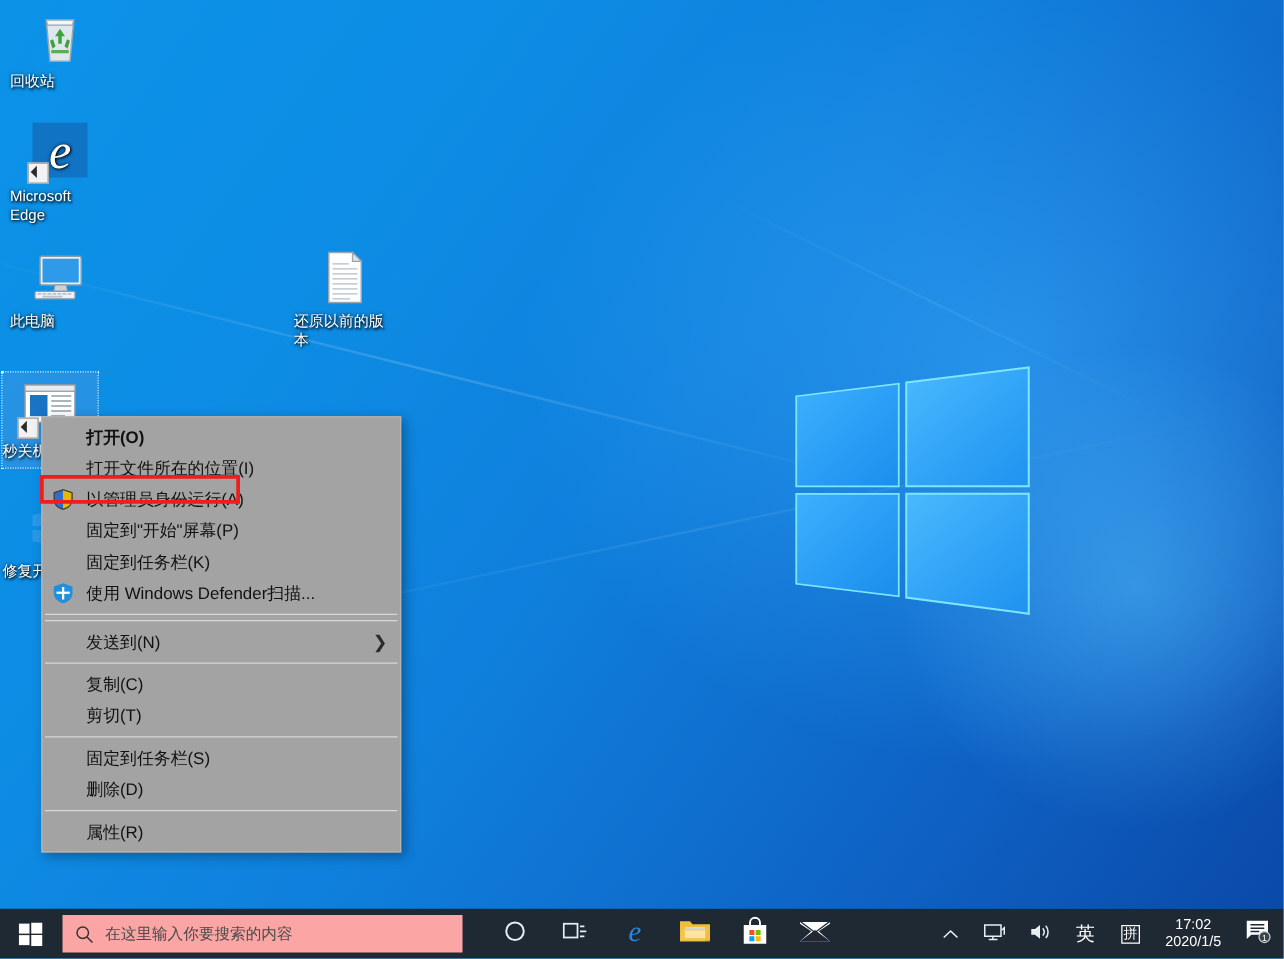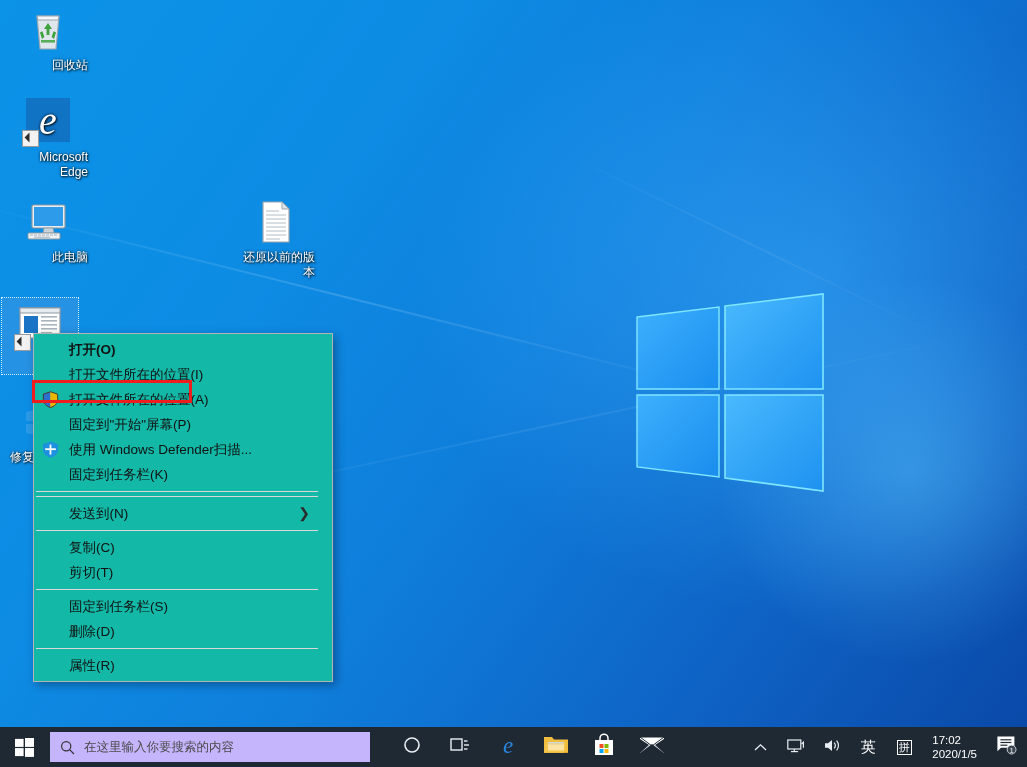--- a/index.html
+++ b/index.html
@@ -43,21 +43,21 @@
     position: absolute;
     left: 635px; top: 285px;
     width: 190px; height: 228px;
     pointer-events: none;
   }
 
   
   .desk-icon {
     position: absolute;
     width: 80px;
-    text-align: right;
+    text-align: left;
     color: #fff;
     font-size: 12px;
     line-height: 15px;
     text-shadow: 0 0 3px rgba(0,0,0,0.85), 1px 1px 2px rgba(0,0,0,0.8);
     user-select: none;
   }
   .desk-icon .glyph {
     width: 48px; height: 48px;
     margin: 0 auto 4px auto;
     position: relative;
@@ -79,24 +79,24 @@
     border-left: 7px solid #2b2b2b;
     border-bottom: 7px solid transparent;
     transform: rotate(-45deg);
   }
 
   
   #ctx-menu {
     position: absolute;
     left: 33px; top: 333px;
     width: 286px;
-    background: #14b8a6;
+    background: #a3a3a3;
     border: 1px solid #b4b4b4;
     box-shadow: 3px 3px 9px rgba(0,0,0,0.32);
-    padding: 3px 12px 3px 0;
+    padding: 3px 0 3px 0;
     font-size: 13.5px;
     color: #111;
     user-select: none;
   }
   .ctx-item {
     position: relative;
     height: 25px;
     line-height: 25px;
     padding-left: 35px;
     padding-right: 24px;
@@ -138,21 +138,21 @@
     align-items: center;
     user-select: none;
   }
   #start-btn {
     width: 48px; height: 40px;
     display: flex; align-items: center; justify-content: center;
     cursor: default;
   }
   #search-box {
     width: 320px; height: 30px;
-    background: #c4b5fd;
+    background: #fca5a5;
     display: flex; align-items: center;
     margin-left: 2px;
     cursor: text;
   }
   #search-box .s-icon {
     width: 34px; display: flex; align-items: center; justify-content: center;
     color: #2b2b2b;
   }
   #search-text {
     font-size: 12.5px; color: #4a4a4a;
@@ -170,21 +170,21 @@
   .tray-btn {
     height: 40px; min-width: 24px;
     display: flex; align-items: center; justify-content: center;
     padding: 0 6px;
     color: #fff; font-size: 13px;
     cursor: default;
   }
   #clock {
     height: 40px;
     display: flex; flex-direction: column;
-    justify-content: center;
+    align-items: center; justify-content: center;
     padding: 0 10px;
     color: #fff; font-size: 11.5px; line-height: 14px;
     cursor: default;
   }
   #action-center {
     width: 40px; height: 40px;
     display: flex; align-items: center; justify-content: center;
     position: relative;
     cursor: default;
   }
@@ -339,40 +339,40 @@
 
     <div class="ctx-item">
       <span class="ctx-icon">
         <svg width="17" height="17" viewBox="0 0 17 17">
           <path d="M8.5 0.8 L15.6 3.2 V8.3 C15.6 12.4 12.6 15.4 8.5 16.4 C4.4 15.4 1.4 12.4 1.4 8.3 V3.2 Z" fill="#f0c420" stroke="#6d5a10" stroke-width="0.8"></path>
           <path d="M8.5 0.8 L1.4 3.2 V8.3 C1.4 12.4 4.4 15.4 8.5 16.4 Z" fill="#2d6fd0"></path>
           <path d="M8.5 0.8 L15.6 3.2 V8.3 C15.6 12.4 12.6 15.4 8.5 16.4 Z" fill="#e8b800"></path>
           <path d="M8.5 0.8 L15.6 3.2 V8.3 C15.6 12.4 12.6 15.4 8.5 16.4 C4.4 15.4 1.4 12.4 1.4 8.3 V3.2 Z" fill="none" stroke="#3a3a3a" stroke-width="0.9"></path>
         </svg>
       </span>
-      <span>打开文件所在的位置(A)</span>
+      <span>以管理员身份运行(A)</span>
     </div>
 
     <div class="ctx-item">
       <span>固定到"开始"屏幕(P)</span>
+    </div>
+
+    <div class="ctx-item">
+      <span>固定到任务栏(K)</span>
     </div>
 
     <div class="ctx-item">
       <span class="ctx-icon">
         <svg width="17" height="17" viewBox="0 0 17 17">
           <path d="M8.5 0.6 L16 3.2 V8.4 C16 12.6 12.8 15.6 8.5 16.6 C4.2 15.6 1 12.6 1 8.4 V3.2 Z" fill="#1e90e0"></path>
           <rect x="7.6" y="3.6" width="1.8" height="10" fill="#ffffff"></rect>
           <rect x="3.2" y="7.3" width="10.6" height="1.8" fill="#ffffff"></rect>
         </svg>
       </span>
       <span>使用 Windows Defender扫描...</span>
-    </div>
-
-    <div class="ctx-item">
-      <span>固定到任务栏(K)</span>
     </div>
 
     <div class="ctx-sep"></div>
 
 
     <div class="ctx-sep"></div>
 
     <div class="ctx-item">
       <span>发送到(N)</span>
       <span class="ctx-arrow">❯</span>

